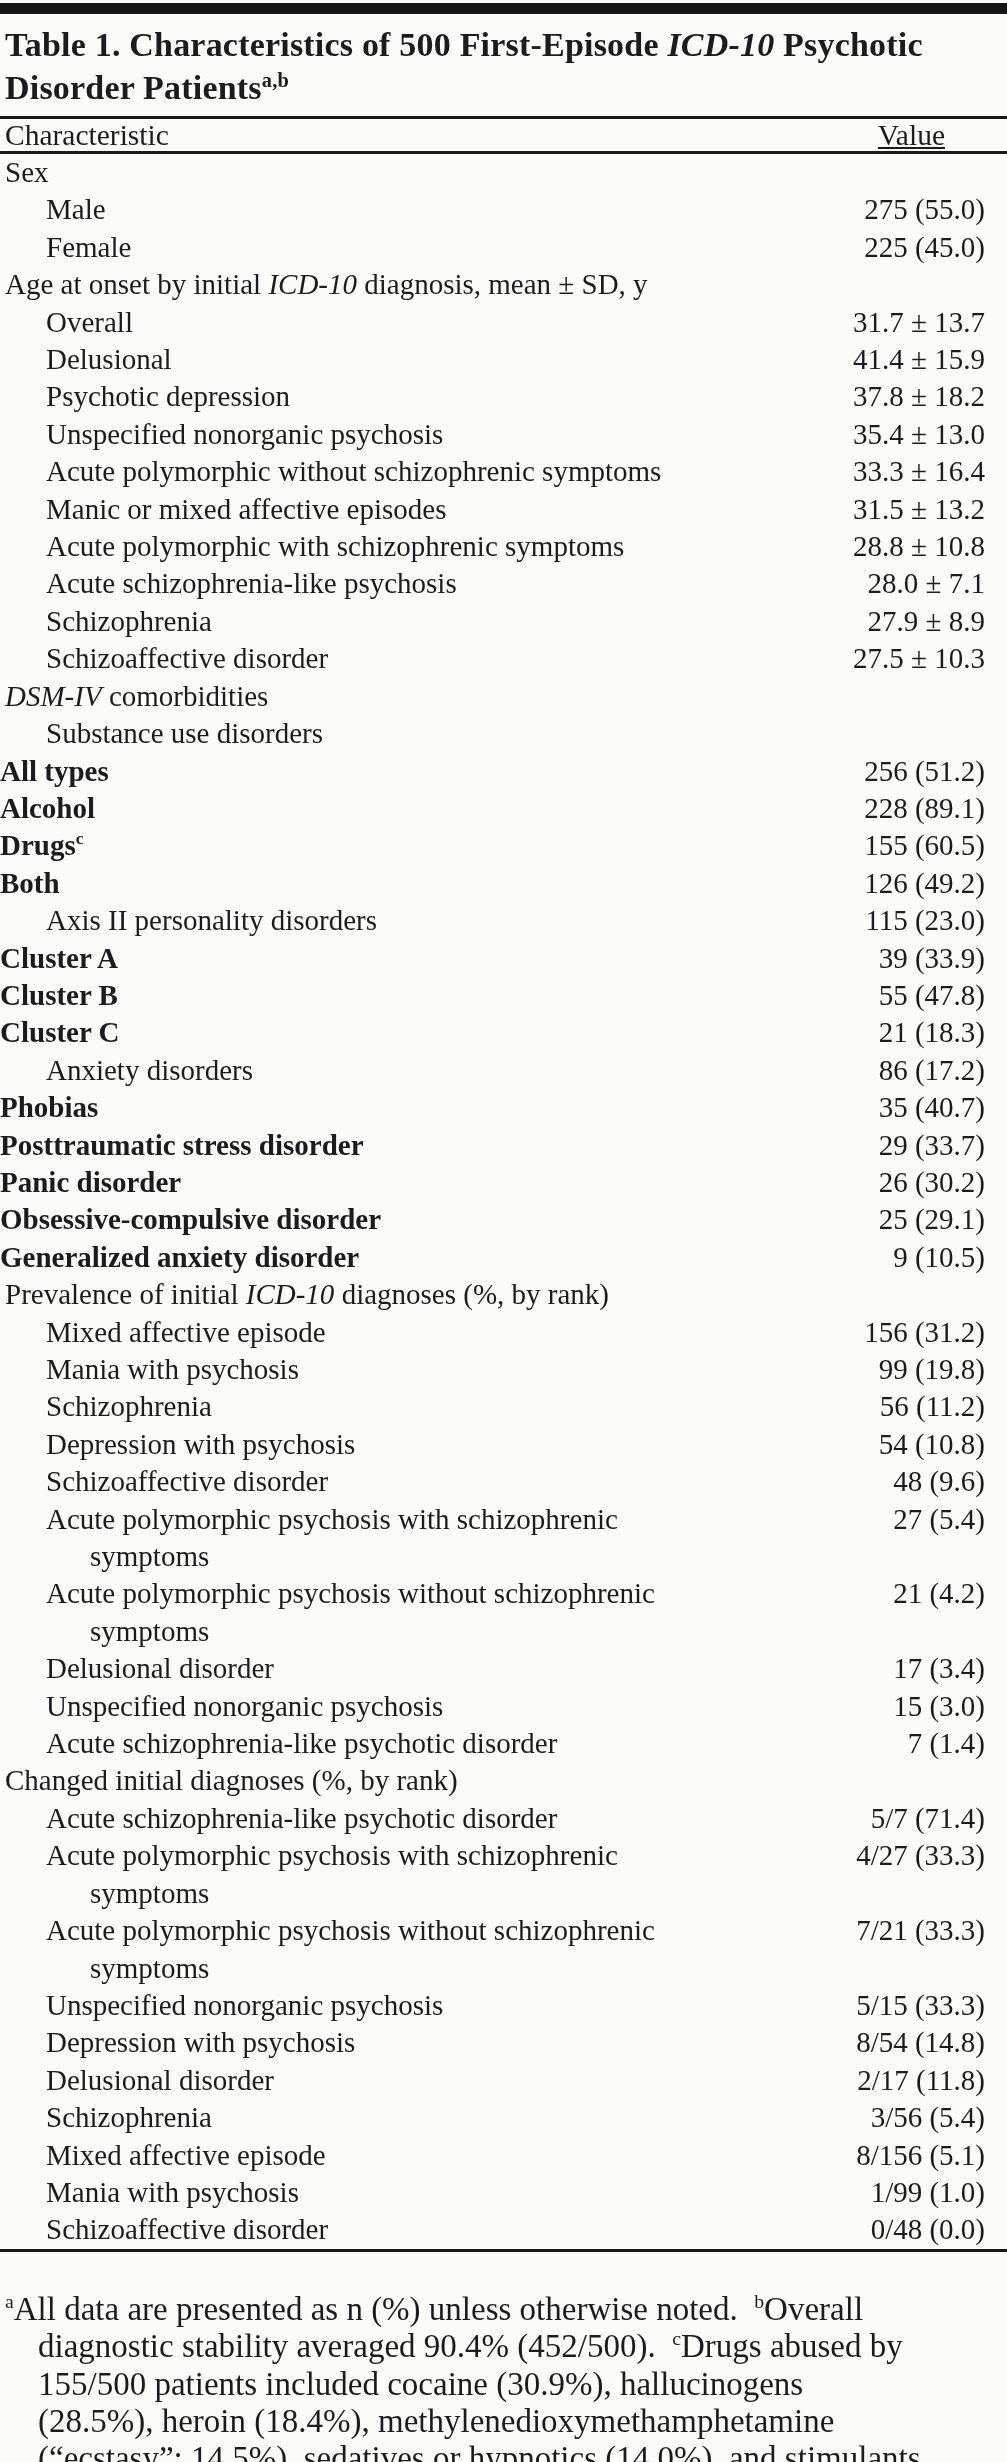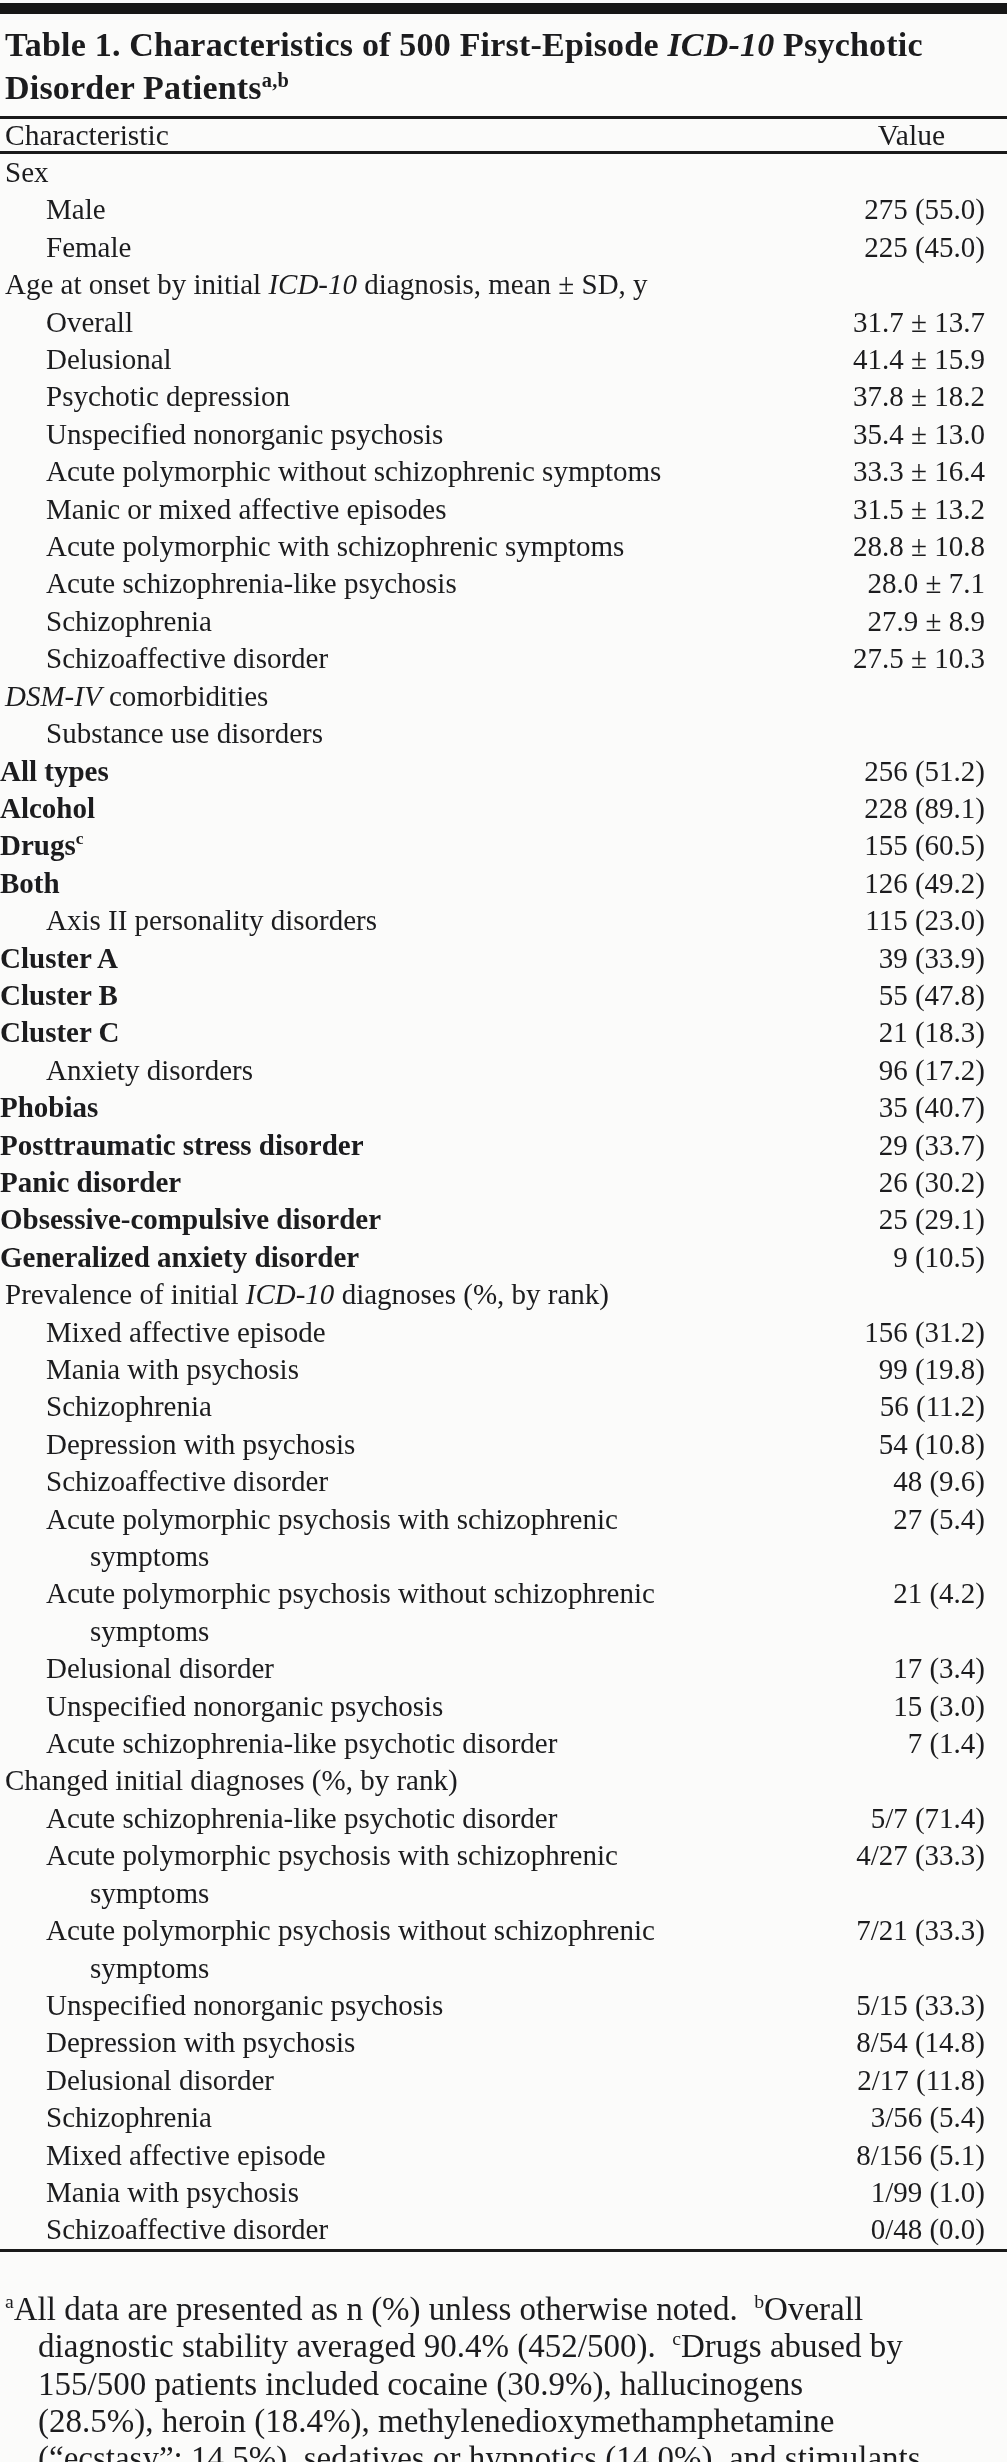--- a/index.html
+++ b/index.html
@@ -13,21 +13,21 @@
   .top-bar{height:11px;margin-top:3px;}
   .bottom-bar{height:5px;}
   .rule{height:3px;background:#1a1a1a;width:100%;}
   .title{
     font-weight:bold;font-size:34px;line-height:43px;
     padding:9px 6px 7px 5px;letter-spacing:0.2px;border-radius:24px;
   }
   sup{font-size:0.60em;vertical-align:super;line-height:0;}
   .hdr{display:flex;align-items:center;height:32px;font-size:29.5px;}
   .hdr .c{padding-left:5px;}
-  .hdr .v{margin-left:auto;padding-right:62px;}
+  .hdr .v{margin-left:auto;padding-right:62px;text-decoration:underline;}
   .tbody{font-size:29px;}
   .row{display:flex;align-items:flex-start;}
   .row .lbl{flex:1 1 auto;line-height:37.4px;white-space:nowrap;}
   .row .val{line-height:37.4px;padding-right:22px;white-space:nowrap;text-align:right;}
   .ind0 .lbl{padding-left:5px;}
   .ind1 .lbl{padding-left:46px;}
   .ind2 .lbl{font-weight:bold;}
   .lbl .l2{padding-left:44px;}
   .lbl em{font-style:italic;}
   .foot{font-size:33px;line-height:37.4px;padding:3px 82px 1px 5px;margin-top:36px;}
@@ -144,21 +144,21 @@
     <div class="row ind2">
       <div class="lbl"><span>Cluster B</span></div>
       <div class="val">55 (47.8)</div>
     </div>
     <div class="row ind2">
       <div class="lbl"><span>Cluster C</span></div>
       <div class="val">21 (18.3)</div>
     </div>
     <div class="row ind1">
       <div class="lbl"><span>Anxiety disorders</span></div>
-      <div class="val">96 (17.2)</div>
+      <div class="val">86 (17.2)</div>
     </div>
     <div class="row ind2">
       <div class="lbl"><span>Phobias</span></div>
       <div class="val">35 (40.7)</div>
     </div>
     <div class="row ind2">
       <div class="lbl"><span>Posttraumatic stress disorder</span></div>
       <div class="val">29 (33.7)</div>
     </div>
     <div class="row ind2">

